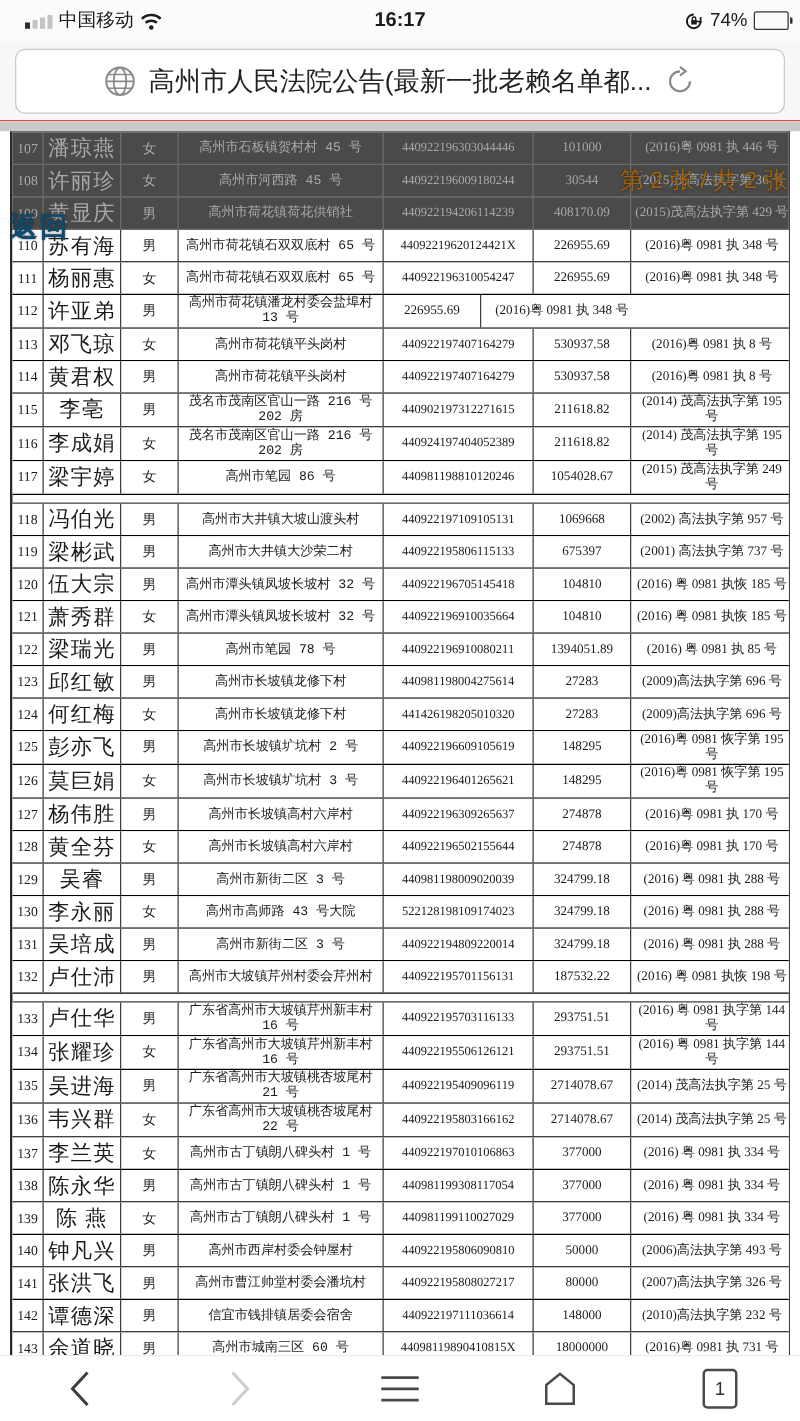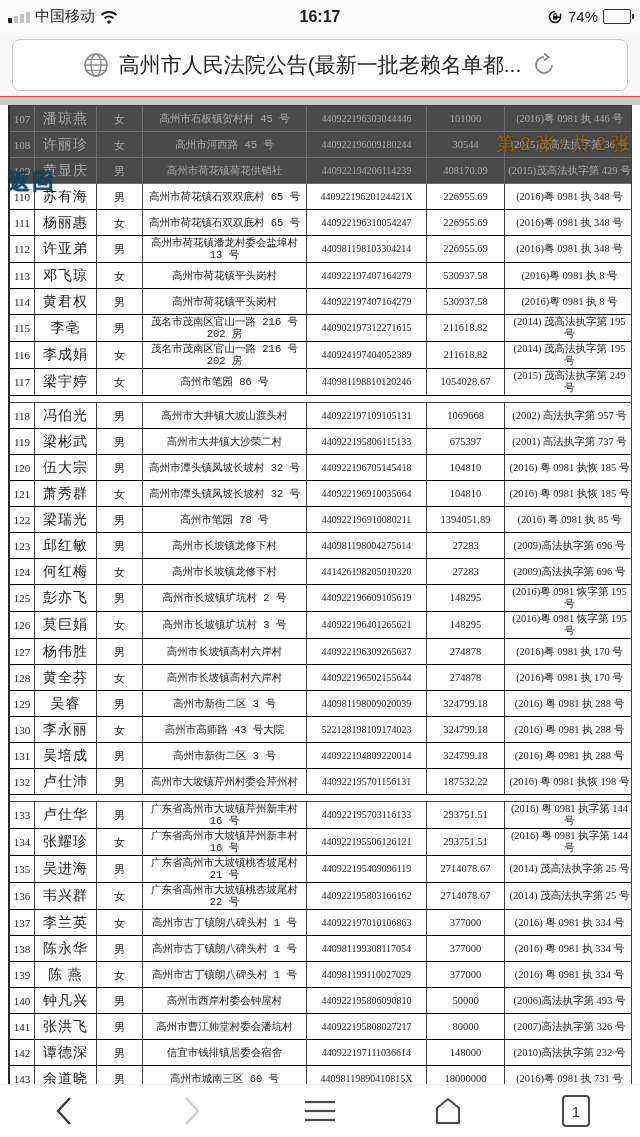--- a/index.html
+++ b/index.html
@@ -6,21 +6,21 @@
   body{
     width:640px;height:1137px;overflow:hidden;position:relative;
     background:#ffffff;
     font-family:"Liberation Serif","DejaVu Serif",serif;
     -webkit-font-smoothing:antialiased;
   }
   
   .status-bar{
     height:33px;background:#fbfbfb;display:flex;align-items:center;
     font-family:"Liberation Sans","DejaVu Sans",sans-serif;
-    font-size:15px;color:#1a1a1a;position:relative;
+    font-size:15px;color:#1a1a1a;position:relative;padding-left:12px;
   }
   .sb-left{display:flex;align-items:center;gap:5px;padding-left:8px;}
   .sig{display:flex;align-items:flex-end;gap:2px;height:12px;}
   .sig i{display:block;width:4px;background:#c4c4c4;}
   .sig i.on{background:#2b2b2b;}
   .sb-time{position:absolute;left:0;right:0;text-align:center;font-weight:bold;font-size:16px;}
   .sb-right{margin-left:auto;display:flex;align-items:center;gap:5px;padding-right:6px;}
   .battery{display:flex;align-items:center;}
   .batt-body{width:24px;height:11px;border:1px solid #333;border-radius:2px;padding:1px;}
   .batt-fill{height:100%;background:#111;border-radius:1px;}
@@ -44,21 +44,21 @@
   }
   .row{display:flex;align-items:stretch;border-bottom:1px solid #000000;min-height:25px;background:#fff;}
   .row:last-child{border-bottom:none;}
   .row.gap{margin-top:6px;border-top:1px solid #3f3f3f;}
   .cell{
     border-right:1px solid #3f3f3f;display:flex;align-items:center;justify-content:center;
     text-align:center;padding:1px 2px;box-sizing:border-box;line-height:12px;
   }
   .cell:last-child{border-right:none;}
   .c-no{width:25px;flex:none;}
-  .c-name{width:62px;flex:none;letter-spacing:1px;font-size:14px;}
+  .c-name{width:62px;flex:none;letter-spacing:1px;font-size:17px;}
   .c-gender{width:46px;flex:none;}
   .c-addr{width:164px;flex:none;font-size:10.5px;font-family:Liberation Mono, monospace;}
   .c-id{width:120px;flex:none;font-size:10px;font-family:"Liberation Serif","DejaVu Serif",serif;}
   .c-amount{width:78px;flex:none;font-size:10.5px;}
   .c-case{width:129px;flex:none;font-size:10.5px;}
   
   .row.dim{background:#4a4a4a;color:#a9a9a9;border-color:#6e6e6e;}
   .row.dim .cell{border-color:#6e6e6e;}
   
   .back-btn{
@@ -183,21 +183,20 @@
         <div class="cell c-addr">高州市荷花镇石双双底村 65 号</div>
         <div class="cell c-id">440922196310054247</div>
         <div class="cell c-amount">226955.69</div>
         <div class="cell c-case">(2016)粤 0981 执 348 号</div>
       </div>
       <div class="row">
         <div class="cell c-no">112</div>
         <div class="cell c-name">许亚弟</div>
         <div class="cell c-gender">男</div>
         <div class="cell c-addr">高州市荷花镇潘龙村委会盐埠村 13 号</div>
-        <div class="cell c-id">440981198103304214</div>
         <div class="cell c-amount">226955.69</div>
         <div class="cell c-case">(2016)粤 0981 执 348 号</div>
       </div>
       <div class="row">
         <div class="cell c-no">113</div>
         <div class="cell c-name">邓飞琼</div>
         <div class="cell c-gender">女</div>
         <div class="cell c-addr">高州市荷花镇平头岗村</div>
         <div class="cell c-id">440922197407164279</div>
         <div class="cell c-amount">530937.58</div>

